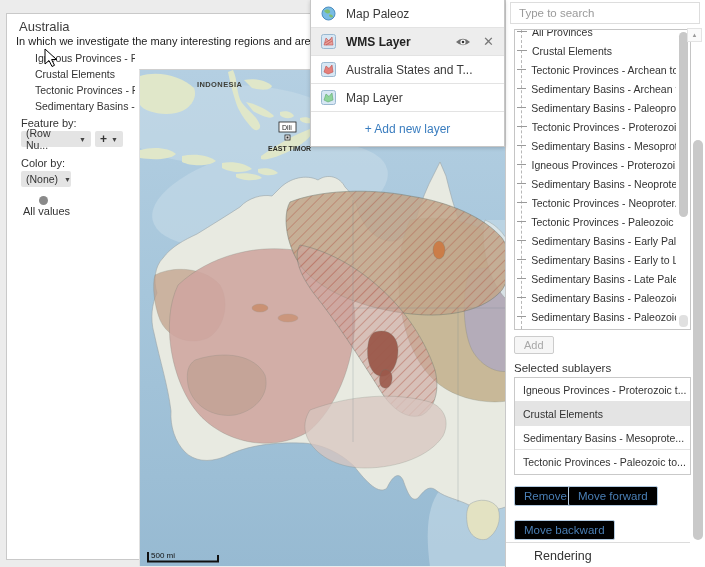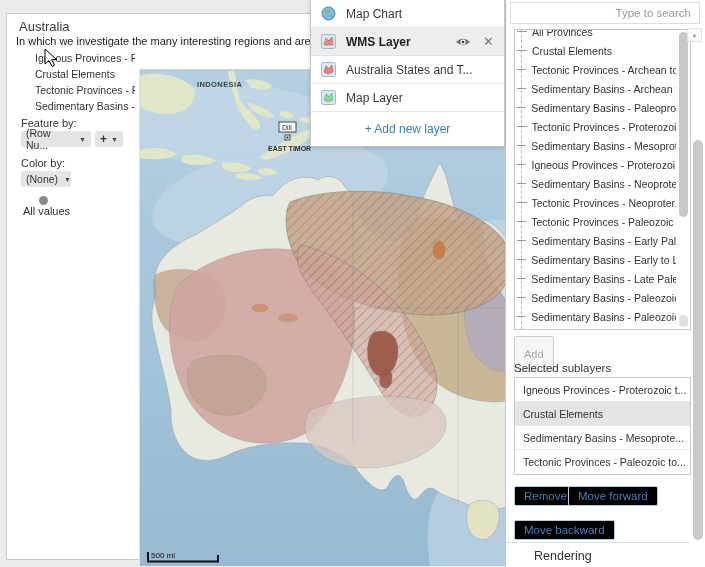--- a/index.html
+++ b/index.html
@@ -46,34 +46,34 @@
   .pop-row .eye { margin-right:12px; display:flex; }
   .pop-row .close { color:#777; font-size:13px; line-height:13px; }
   #popup-footer { height:33px; display:flex; align-items:center; justify-content:center; }
   #add-new-layer { font-size:12px; color:#3a7dbf; }
 
   
   #right-panel { position:absolute; left:505px; top:0; width:200px; height:567px;
     background:#fff; border-left:1px solid #c9c9c9; z-index:20; }
   #search-box { position:absolute; left:4px; top:2px; width:190px; height:22px;
     border:1px solid #ddd; font-family:"Liberation Sans",sans-serif; font-size:11.5px;
-    color:#444; padding:0 8px; outline:none;text-align:right; }
+    color:#444; padding:0 8px; outline:none; }
   #search-box::placeholder { color:#9a9a9a; }
   #tree-box { position:absolute; left:8px; top:29px; width:177px; height:301px;
     border:1px solid #c5c5c5; overflow:hidden; background:#fff; }
   #tree-content { position:absolute; left:0; top:-8px; right:14px; }
   #tree-vline { position:absolute; left:6px; top:0; bottom:0; width:0; border-left:1px dashed #b8b8b8; }
   .tree-row { height:19px; display:flex; align-items:center; position:relative; }
   .tree-row .tick { width:10px; border-top:1px solid #9a9a9a; margin-left:2px; }
   .tree-row .tree-label { margin-left:5px; font-size:10.5px; color:#333; white-space:nowrap; overflow:hidden; }
   #tree-scrollbar { position:absolute; right:2px; top:2px; width:9px; height:185px;
     background:#c8c8c8; border-radius:5px; }
   #tree-scroll-end { position:absolute; right:2px; bottom:2px; width:9px; height:12px;
     background:#e0e0e0; border-radius:4px; }
-  #add-btn { position:absolute; left:8px; top:336px; padding:11px 9px; font-size:11px;
+  #add-btn { position:absolute; left:8px; top:336px; padding:2px 9px; font-size:11px;
     color:#a8a8a8; background:#f6f6f6; border:1px solid #ccc; border-radius:2px; }
   #sel-label { position:absolute; left:8px; top:362px; font-size:11.5px; color:#333; }
   #sel-box { position:absolute; left:8px; top:377px; width:177px; border:1px solid #c9c9c9; background:#fff; }
   .sel-row { height:24px; display:flex; align-items:center; padding:0 8px;
     border-bottom:1px solid #e4e4e4; font-size:10.5px; color:#333; white-space:nowrap; overflow:hidden; }
   .sel-row:last-child { border-bottom:none; }
   .sel-row.selected { background:#e4e4e4; }
   .act-btn { position:absolute; padding:3px 9px; font-size:11.5px; color:#4a7fb5;
     background:#000000; border:1px solid #b4cbe0; border-radius:2px; }
   #remove-btn { left:8px; top:486px; }
@@ -222,21 +222,21 @@
     </div>
   </div>
 
   <div id="layers-popup">
     <div class="pop-row">
       <svg width="15" height="15">
         <circle cx="7.5" cy="7.5" r="6.5" fill="#79bce4" stroke="#4a8cbf" stroke-width="1"></circle>
         <path d="M3,5 C5,3 8,3 9,5 C10,7 7,8 5,7 Z" fill="#7fbf6f"></path>
         <path d="M8,9 C10,8 12,9 12,11 C10,12 8,11 8,9 Z" fill="#7fbf6f"></path>
       </svg>
-      <span class="pop-label">Map Chart</span>
+      <span class="pop-label">Map Paleoz</span>
     </div>
     <div class="pop-row selected">
       <svg width="15" height="15">
         <rect x="0.5" y="0.5" width="14" height="14" rx="2" fill="#d7e7f4" stroke="#9ab8d0"></rect>
         <path d="M3,11 L5,4 L8,7 L11,3 L12,11 Z" fill="#e8a09a" stroke="#c0504d" stroke-width="0.6"></path>
         <path d="M4,9 L10,5 M5,11 L11,7" stroke="#c0504d" stroke-width="0.7"></path>
       </svg>
       <span class="pop-label">WMS Layer</span>
       <span class="spacer"></span>
       <span class="eye">

